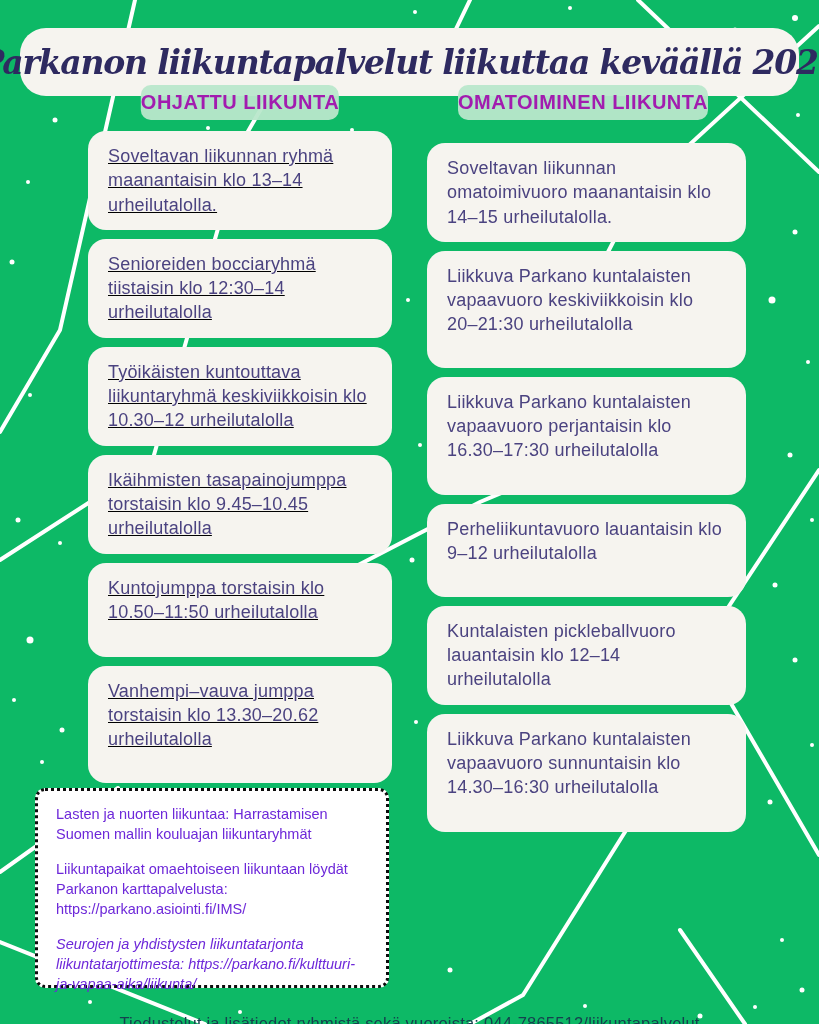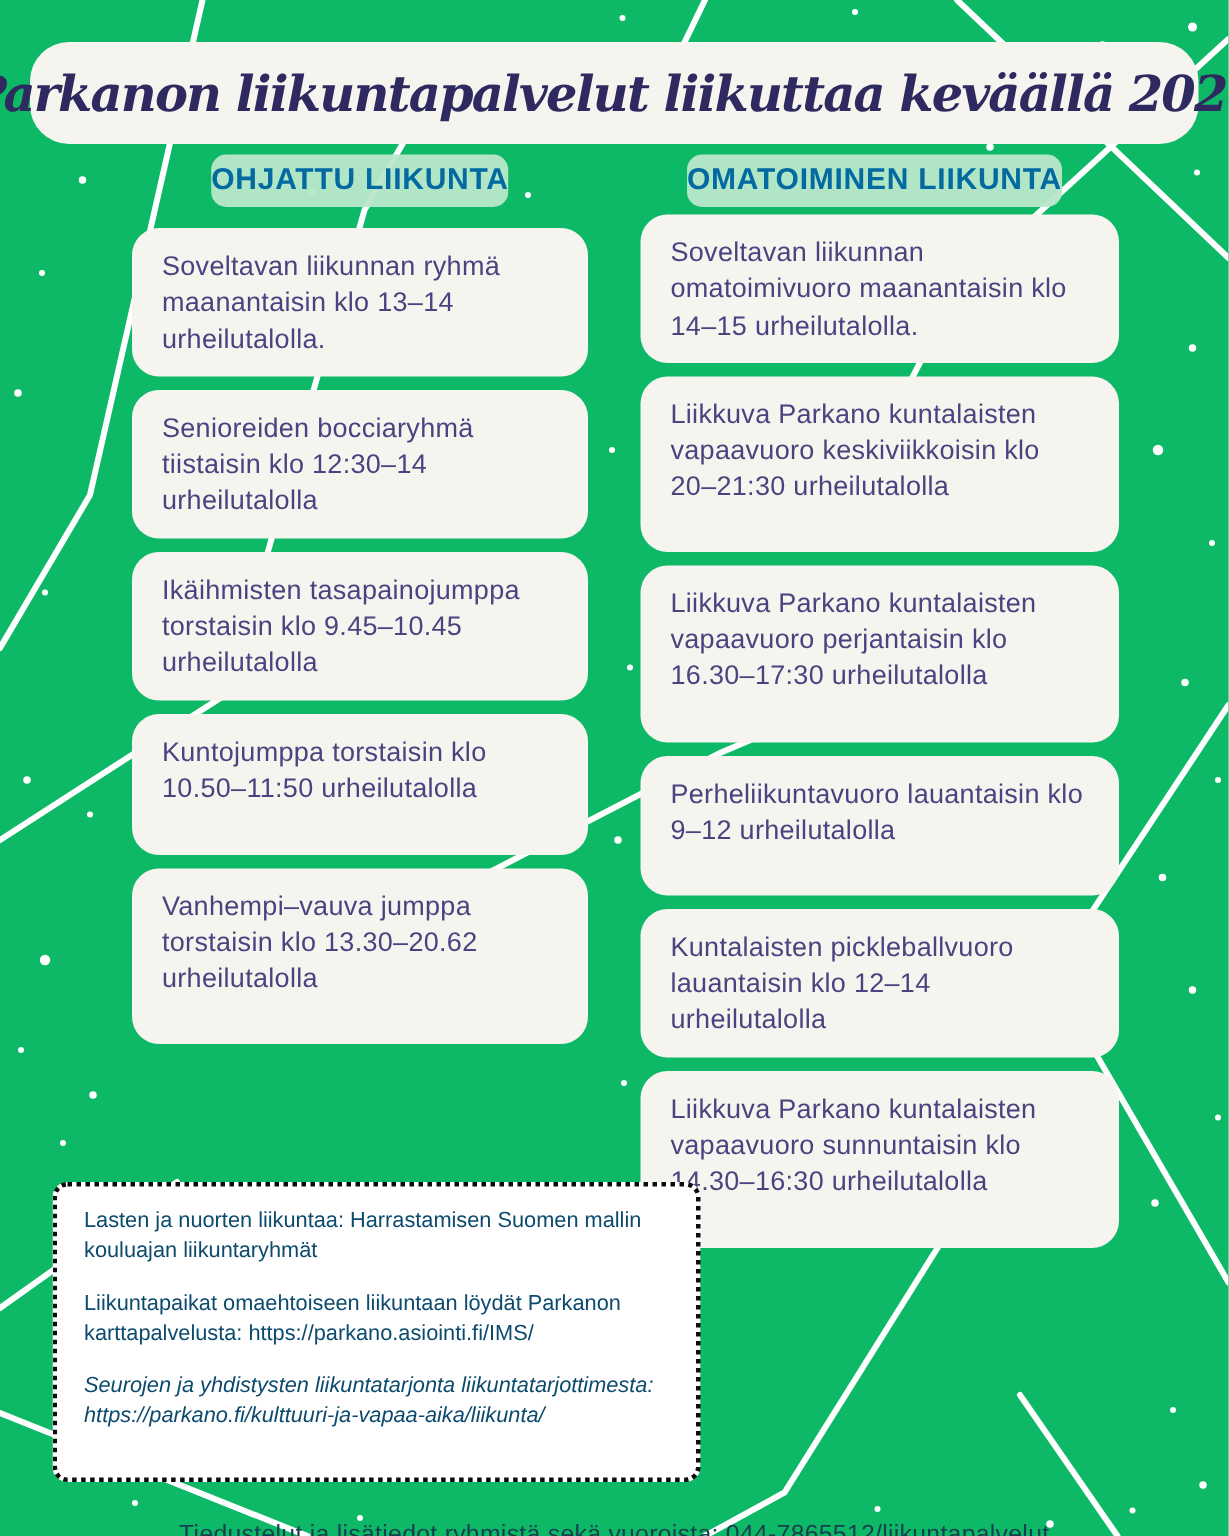--- a/index.html
+++ b/index.html
@@ -12,39 +12,39 @@
   .banner{
     position:absolute;left:20px;top:28px;width:779px;height:68px;z-index:2;
     background:#f6f4ef;border-radius:26px;
     display:flex;align-items:center;justify-content:center;
   }
   .banner h1{
     margin:0;font-family:"DejaVu Serif",serif;font-style:italic;font-weight:700;
     font-size:33px;letter-spacing:-1.2px;color:#2e2a60;white-space:nowrap;
   }
   .pill{
-    position:absolute;top:103px;transform:translateX(-50%);z-index:2;
-    background:rgba(185,231,203,.95);color:#0369a1;
+    position:absolute;top:85px;transform:translateX(-50%);z-index:2;
+    background:rgba(185,231,203,.95);color:#a21caf;
     font-weight:bold;font-size:20px;letter-spacing:.5px;white-space:nowrap;
     padding:6px 0;border-radius:10px;
   }
   .pill-left{left:240px;}
   .pill-right{left:583px;}
   .col{position:absolute;display:flex;flex-direction:column;gap:9px;z-index:1;}
-  .col-left{left:88px;top:152px;width:304px;}
+  .col-left{left:88px;top:131px;width:304px;text-decoration:underline;}
   .col-right{left:427px;top:143px;width:319px;}
   .card{
     background:#f6f4ef;border-radius:18px;padding:13px 20px;box-sizing:border-box;
     color:#4b4380;font-size:18px;line-height:1.35;letter-spacing:.2px;
   }
   .info-box{
-    position:absolute;left:35px;top:788px;width:432px;height:200px;z-index:2;
+    position:absolute;left:35px;top:788px;width:354px;height:200px;z-index:2;
     background:#ffffff;border:3px dotted #0d0d0d;border-radius:10px;
     padding:13px 18px;box-sizing:border-box;
-    color:#0c4a6e;font-size:14.5px;line-height:1.38;
+    color:#6d28d9;font-size:14.5px;line-height:1.38;
   }
   .info-box p{margin:0 0 15px 0;}
   .info-box p:last-child{margin-bottom:0;font-style:italic;}
   .logo{position:absolute;left:492px;top:936px;z-index:2;}
   .logo-inner{position:relative;display:inline-block;}
   .logo-ring{
     position:absolute;left:-16px;top:7px;width:28px;height:28px;
     border:5px solid #0c6b43;border-radius:50%;
   }
   .logo-text{
@@ -125,20 +125,21 @@
   <div class="banner">
     <h1>Parkanon liikuntapalvelut liikuttaa keväällä 2026</h1>
   </div>
 
   <div class="pill pill-left">OHJATTU LIIKUNTA</div>
   <div class="pill pill-right">OMATOIMINEN LIIKUNTA</div>
 
   <section class="col col-left">
     <article class="card" style="min-height:96px">Soveltavan liikunnan ryhmä maanantaisin klo 13–14 urheilutalolla.</article>
     <article class="card" style="min-height:89px">Senioreiden bocciaryhmä tiistaisin klo 12:30–14 urheilutalolla</article>
+    <article class="card" style="min-height:94px">Työikäisten kuntouttava liikuntaryhmä keskiviikkoisin klo 10.30–12 urheilutalolla</article>
     <article class="card" style="min-height:93px">Ikäihmisten tasapainojumppa torstaisin klo 9.45–10.45 urheilutalolla</article>
     <article class="card" style="min-height:94px">Kuntojumppa torstaisin klo 10.50–11:50 urheilutalolla</article>
     <article class="card" style="min-height:117px">Vanhempi–vauva jumppa torstaisin klo 13.30–20.62 urheilutalolla</article>
   </section>
 
   <section class="col col-right">
     <article class="card" style="min-height:97px">Soveltavan liikunnan omatoimivuoro maanantaisin klo 14–15 urheilutalolla.</article>
     <article class="card" style="min-height:117px">Liikkuva Parkano kuntalaisten vapaavuoro keskiviikkoisin klo 20–21:30 urheilutalolla</article>
     <article class="card" style="min-height:118px">Liikkuva Parkano kuntalaisten vapaavuoro perjantaisin klo 16.30–17:30 urheilutalolla</article>
     <article class="card" style="min-height:93px">Perheliikuntavuoro lauantaisin klo 9–12 urheilutalolla</article>

